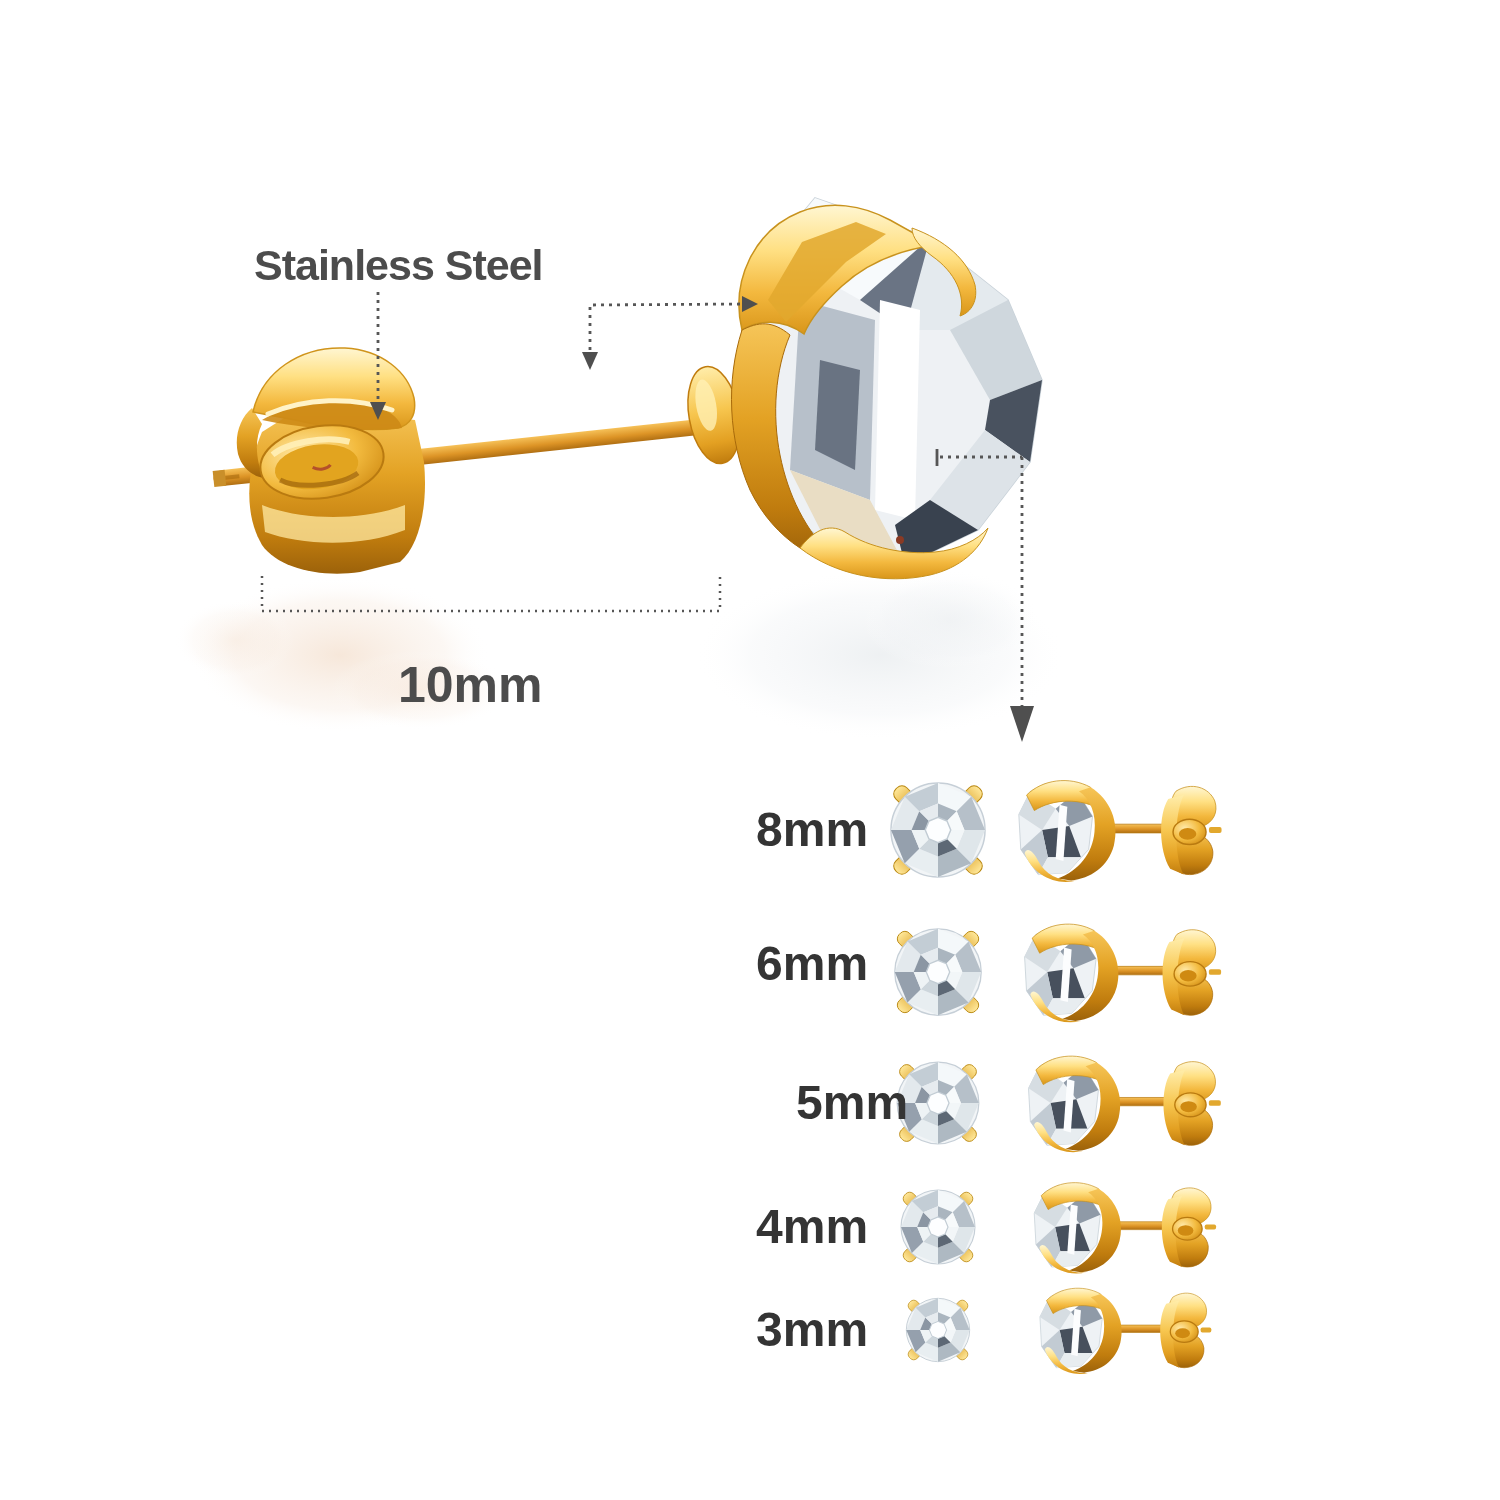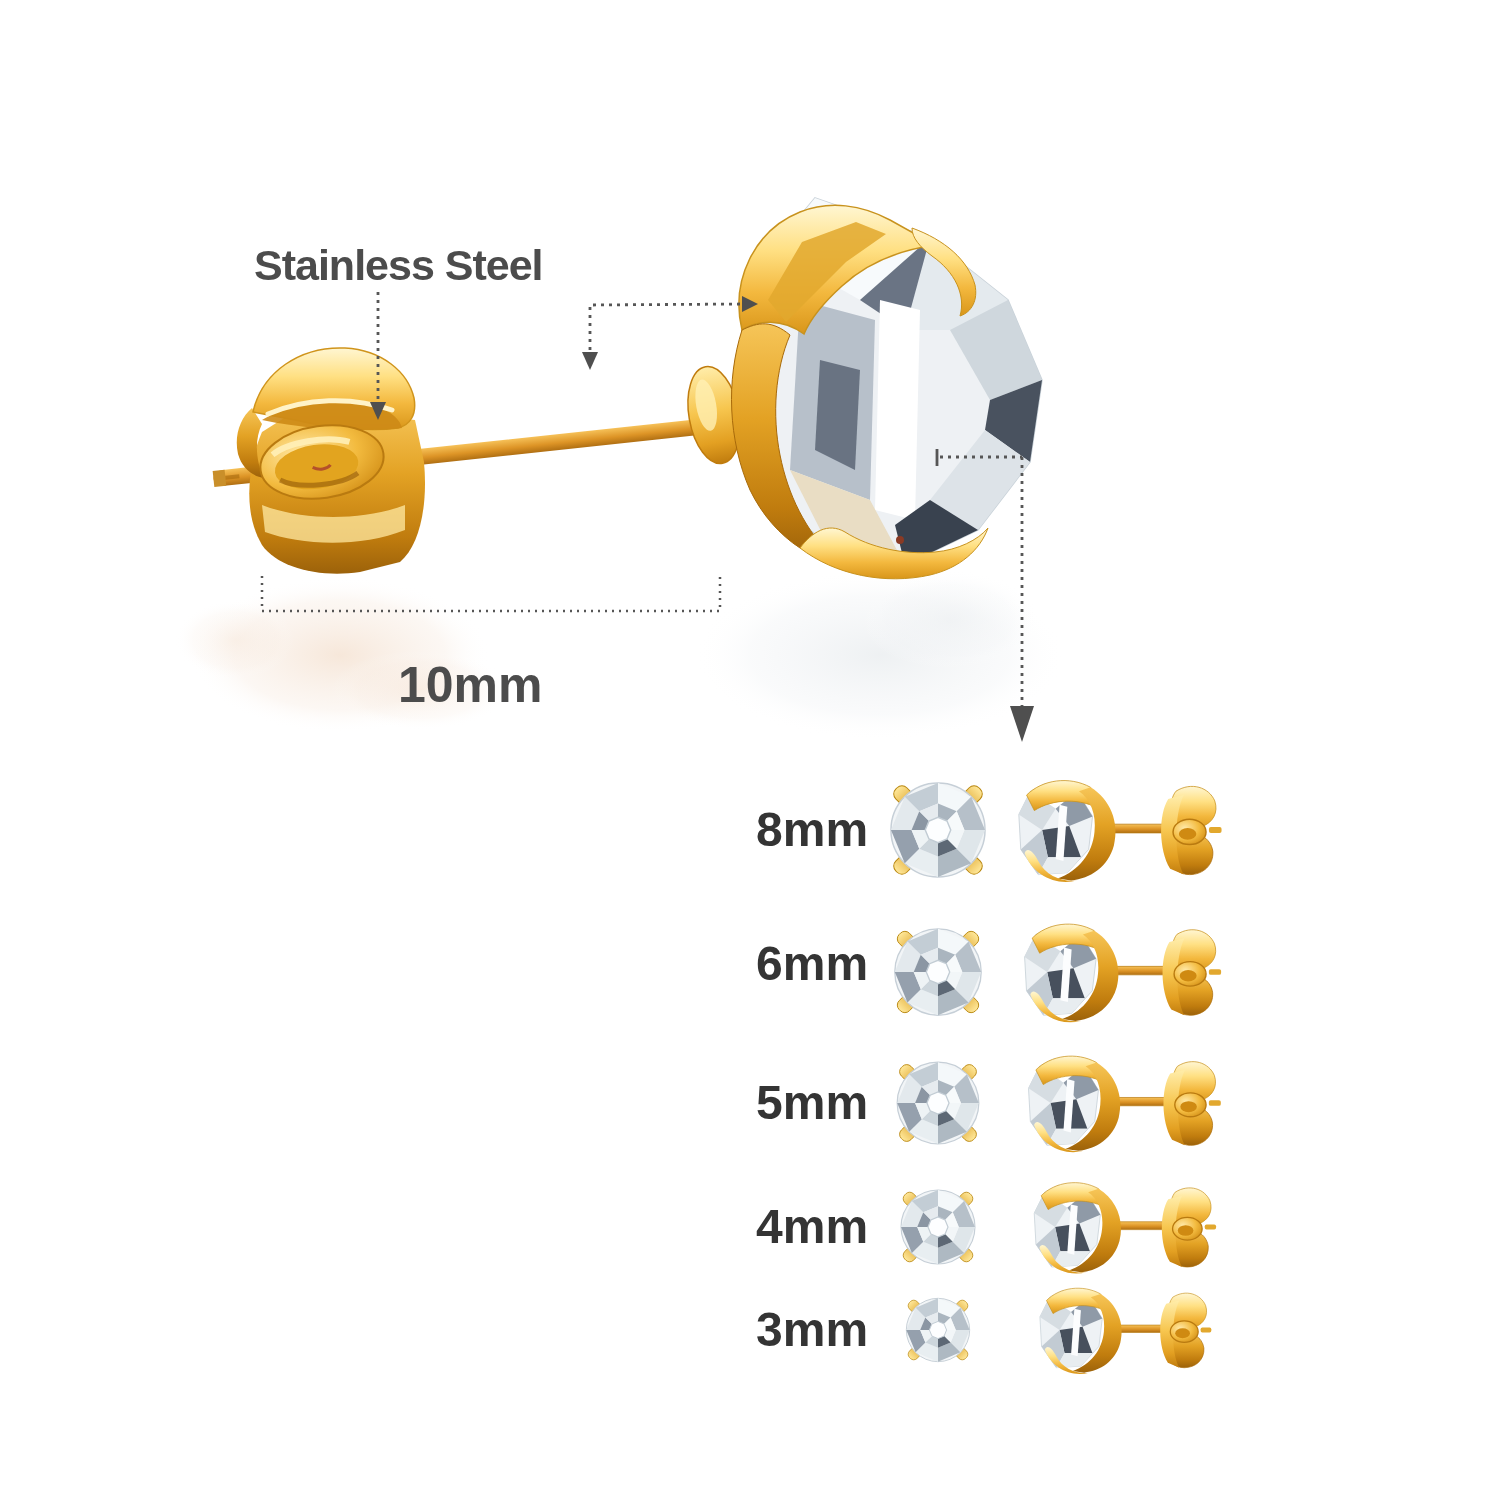--- a/index.html
+++ b/index.html
@@ -26,21 +26,21 @@
     font-size:50px;letter-spacing:0;margin-top:38px;
   }
   .size-label{
     position:absolute;
     left:756px;width:122px;height:64px;line-height:64px;
     font-weight:700;color:#343434;font-size:48px;
     text-align:left;white-space:nowrap;
   }
   #size-row-label-0{top:798px;}
   #size-row-label-1{top:932px;}
-  #size-row-label-2{top:1071px;}
+  #size-row-label-2{top:1071px;margin-left:40px;}
   #size-row-label-3{top:1195px;}
   #size-row-label-4{top:1298px;}
 </style>
 </head>
 <body>
 
 <div class="canvas">
 
   <svg class="art" viewBox="0 0 1500 1500" xmlns="http://www.w3.org/2000/svg">
     <defs>

